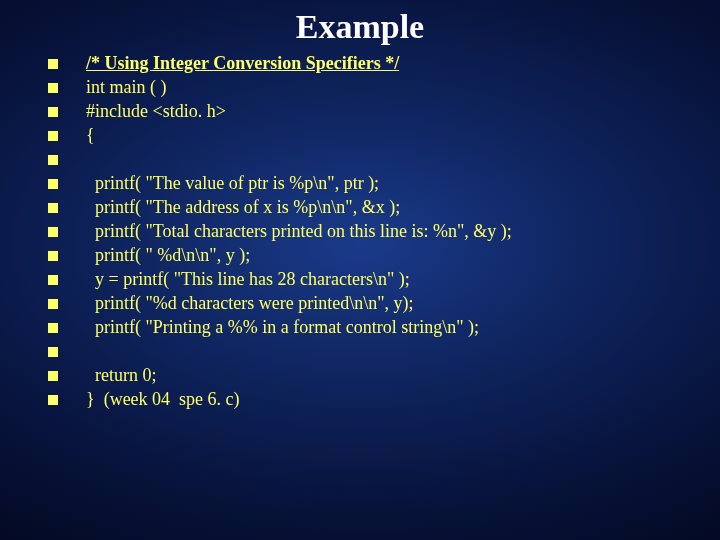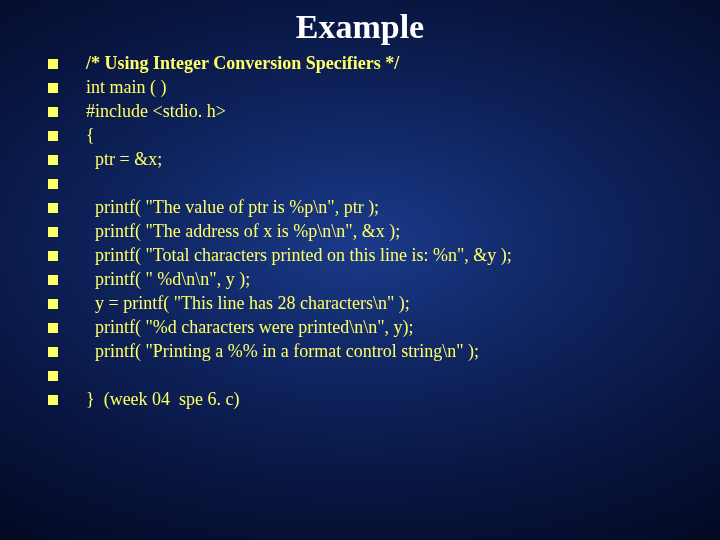--- a/index.html
+++ b/index.html
@@ -45,20 +45,21 @@
     flex: 0 0 10px;
     margin-top: 7px;
     margin-right: 28px;
   }
   .text {
     flex: 1;
     white-space: pre;
   }
   .bold {
     font-weight: bold;
+    text-decoration: underline;
   }
 </style>
 </head>
 <body>
 
 <div class="slide">
   <div class="title">Example</div>
   <div class="content">
       <div class="row">
         <div class="bullet"></div>
@@ -68,24 +69,20 @@
         <div class="bullet"></div>
         <div class="text">int main ( )</div>
       </div>
       <div class="row">
         <div class="bullet"></div>
         <div class="text">#include &lt;stdio. h&gt;</div>
       </div>
       <div class="row">
         <div class="bullet"></div>
         <div class="text">{</div>
-      </div>
-      <div class="row">
-        <div class="bullet"></div>
-        <div class="text">  ptr = &amp;x;</div>
       </div>
       <div class="row">
         <div class="bullet"></div>
         <div class="text"></div>
       </div>
       <div class="row">
         <div class="bullet"></div>
         <div class="text">  printf( "The value of ptr is %p\n", ptr );</div>
       </div>
       <div class="row">
@@ -111,16 +108,20 @@
       <div class="row">
         <div class="bullet"></div>
         <div class="text">  printf( "Printing a %% in a format control string\n" );</div>
       </div>
       <div class="row">
         <div class="bullet"></div>
         <div class="text"></div>
       </div>
       <div class="row">
         <div class="bullet"></div>
+        <div class="text">  return 0;</div>
+      </div>
+      <div class="row">
+        <div class="bullet"></div>
         <div class="text">}  (week 04  spe 6. c)</div>
       </div>
     </div>
 </div>
 
 </body></html>

